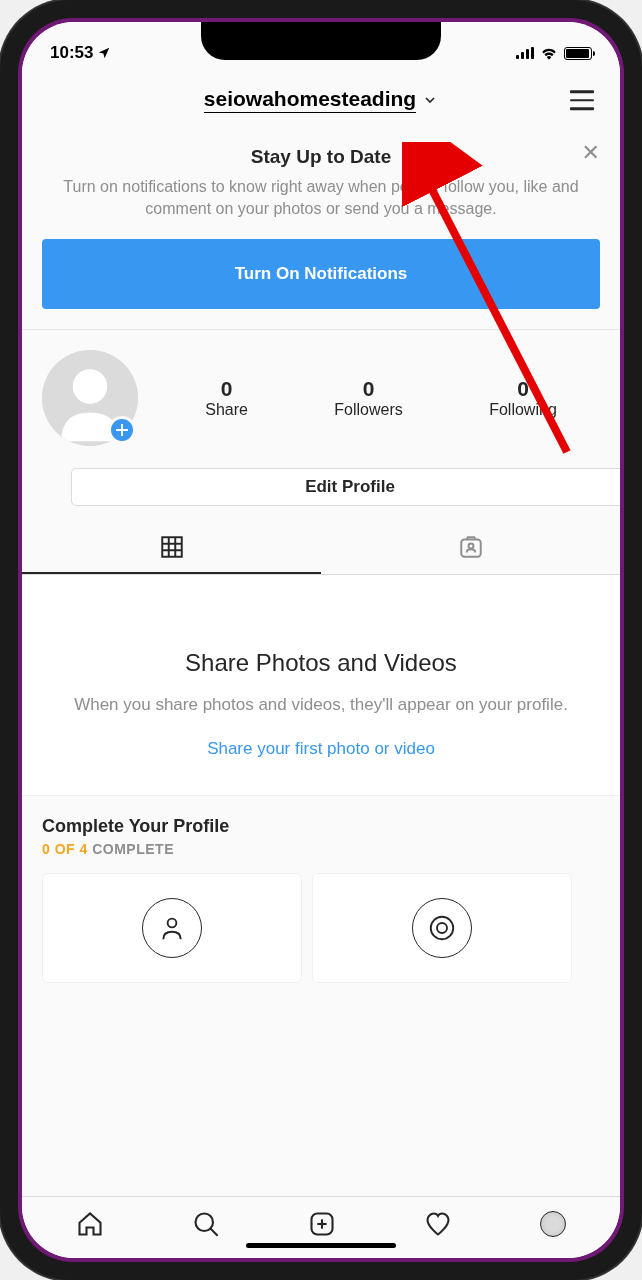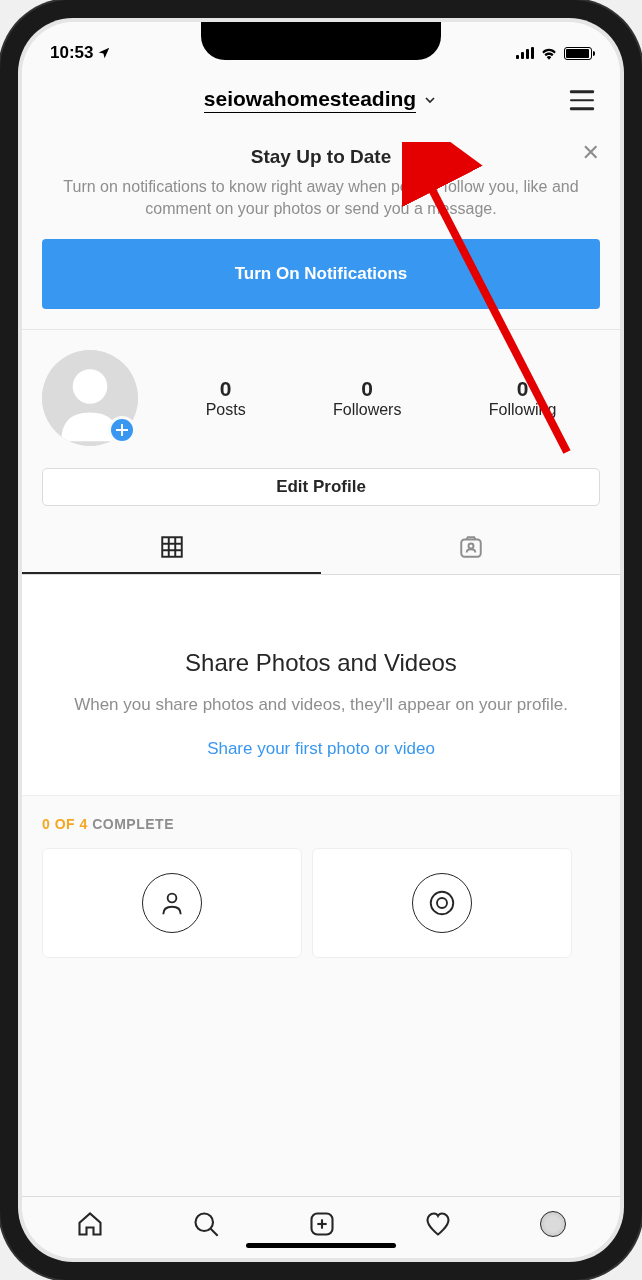--- a/index.html
+++ b/index.html
@@ -1,18 +1,18 @@
 <!DOCTYPE html>
 <html><head>
   <meta charset="utf-8">
   <style>
     * { margin: 0; padding: 0; box-sizing: border-box; font-family: -apple-system, Helvetica, Arial, sans-serif; }
     body { background: #f0f0f0; display: flex; justify-content: center; align-items: center; min-height: 1280px; }
     .device { width: 642px; height: 1280px; background: #1a1a1a; border-radius: 70px; padding: 18px; position: relative; box-shadow: 0 0 0 2px #333; }
-    .device-inner { width: 100%; height: 100%; background: #e5e5e5; border-radius: 55px; padding: 4px; position: relative; }
+    .device-inner { width: 100%; height: 100%; background: #701a75; border-radius: 55px; padding: 4px; position: relative; }
     .screen { width: 100%; height: 100%; background: #fafafa; border-radius: 52px; overflow: hidden; position: relative; }
     .notch { position: absolute; top: 0; left: 50%; transform: translateX(-50%); width: 240px; height: 38px; background: #000; border-radius: 0 0 24px 24px; z-index: 100; }
     
     
     .status-bar { height: 50px; display: flex; justify-content: space-between; align-items: center; padding: 12px 28px 0; font-size: 17px; font-weight: 600; background: #fafafa; }
     .status-left { display: flex; align-items: center; gap: 4px; }
     .status-right { display: flex; align-items: center; gap: 6px; }
     .signal-bars { display: flex; align-items: flex-end; gap: 2px; height: 12px; }
     .signal-bars span { width: 3px; background: #000; border-radius: 1px; }
     .signal-bars span:nth-child(1){height:4px}.signal-bars span:nth-child(2){height:7px}.signal-bars span:nth-child(3){height:10px}.signal-bars span:nth-child(4){height:12px}
@@ -46,21 +46,21 @@
     .avatar-add { position: absolute; bottom: 2px; right: 2px; width: 28px; height: 28px; background: #3897f0; border: 3px solid #fafafa; border-radius: 50%; display:flex; align-items:center; justify-content:center; }
     .avatar-add::before{content:'';position:absolute;width:12px;height:2px;background:#fff;}
     .avatar-add::after{content:'';position:absolute;width:2px;height:12px;background:#fff;}
     .stats { flex: 1; display: flex; justify-content: space-around; }
     .stat { text-align: center; }
     .stat-num { font-size: 21px; font-weight: 600; color: #262626; }
     .stat-label { font-size: 16px; color: #262626; }
     
     
     .edit-profile-wrap { padding: 14px 20px 16px; background: #fafafa; }
-    .edit-profile { width: 100%; background: #fff; border: 1px solid #dbdbdb; padding: 8px; font-size: 17px; font-weight: 600; border-radius: 5px; cursor: pointer; color: #262626; }
+    .edit-profile { width: 100%; background: #fff; border: 1px solid #dbdbdb; padding: 8px; font-size: 17px; font-weight: 600; border-radius: 5px; cursor: pointer; color: #262626; margin-left: 29px; }
     
     
     .tabs { display: flex; border-bottom: 1px solid #dbdbdb; background: #fafafa; }
     .tab { flex: 1; display: flex; justify-content: center; padding: 12px 0; cursor: pointer; }
     .tab.active { border-bottom: 2px solid #262626; }
     .tab svg { width: 26px; height: 26px; }
     
     
     .empty-state { background: #fff; text-align: center; padding: 50px 30px 36px; }
     .empty-title { font-size: 24px; color: #262626; margin-bottom: 16px; font-weight: 400; margin-top: 24px; }
@@ -150,21 +150,21 @@
                   <circle cx="50" cy="50" r="50" fill="#dbdbdb"></circle>
                   <circle cx="50" cy="38" r="18" fill="#fff"></circle>
                   <path d="M20 95 Q20 65 50 65 Q80 65 80 95 Z" fill="#fff"></path>
                 </svg>
             </div>
             <div class="avatar-add"></div>
           </div>
           <div class="stats">
             <div class="stat">
               <div class="stat-num">0</div>
-              <div class="stat-label">Posts</div>
+              <div class="stat-label">Share</div>
             </div>
             <div class="stat">
               <div class="stat-num">0</div>
               <div class="stat-label">Followers</div>
             </div>
             <div class="stat">
               <div class="stat-num">0</div>
               <div class="stat-label">Following</div>
             </div>
           </div>
@@ -194,20 +194,21 @@
           </div>
         </div>
 
         <div class="empty-state">
           <div class="empty-title">Share Photos and Videos</div>
           <div class="empty-text">When you share photos and videos, they'll appear on your profile.</div>
           <div class="empty-link">Share your first photo or video</div>
         </div>
 
         <div class="complete-profile">
+          <div class="cp-title">Complete Your Profile</div>
           <div class="cp-progress">
             <span class="highlight">0 OF 4</span> <span>COMPLETE</span>
           </div>
           <div class="cp-cards">
             <div class="cp-card">
               <div class="cp-card-icon">
                 <svg viewBox="0 0 24 24" fill="none" stroke="#262626" stroke-width="1.5">
                     <circle cx="12" cy="8" r="3.5"></circle>
                     <path d="M5 21 Q5 15 12 15 Q19 15 19 21"></path>
                   </svg>

